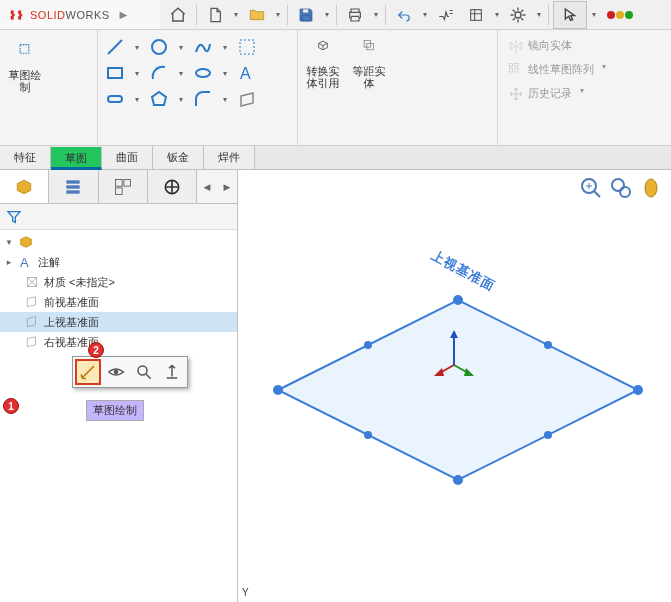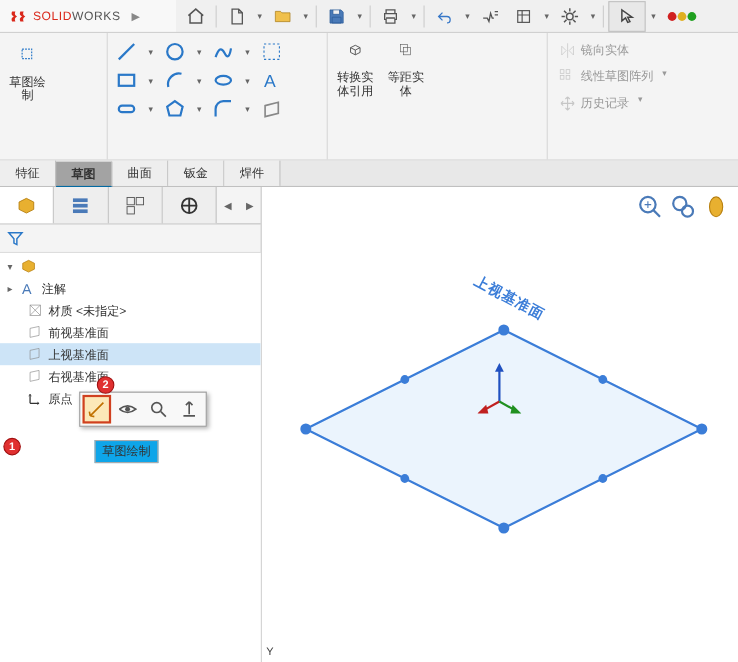--- a/index.html
+++ b/index.html
@@ -30,41 +30,41 @@
 .rbig { width: 42px; height: 56px; display: flex; flex-direction: column; align-items: center; justify-content: center; gap: 13px; cursor: pointer; border: 1px solid transparent; padding: 2px; }
 .rbig-icon { width: 26px; height: 26px; }
 .rbig-label { font-size: 11px; text-align: center; line-height: 12px; }
 .rsmall { width: 26px; height: 26px; display: flex; align-items: center; justify-content: center; cursor: pointer; border: 1px solid transparent; }
 .rside-item { display: flex; gap: 4px; padding: 4px 6px; color: #999; font-size: 11px; }
 .rside-item svg { opacity: 0.5; }
 
 
 .doctabs { height: 24px; background: #e8e8e8; display: flex; border-bottom: 1px solid #c0c0c0; }
 .doctab { padding: 4px 14px; font-size: 11px; border-right: 1px solid #c0c0c0; cursor: pointer; background: #eee; }
-.doctab.active { background: #a3a3a3; border-bottom: 1px solid #0369a1; position: relative; top: 1px; font-weight: bold; }
+.doctab.active { background: #22c55e; border-bottom: 3px solid #0369a1; position: relative; top: 1px; }
 
 
 .main { display: flex; height: calc(602px - 30px - 116px - 24px); position: relative; }
 .sidebar { width: 238px; background: #f4f4f4; border-right: 1px solid #c0c0c0; display: flex; flex-direction: column; }
 .side-tabs { height: 34px; display: flex; border-bottom: 1px solid #c0c0c0; }
 .side-tab { flex: 1; display: flex; align-items: center; justify-content: center; border-right: 1px solid #c0c0c0; cursor: pointer; background: #eee; }
 .side-tab.active { background: #fff; }
 .side-nav { width: 20px; display: flex; align-items: center; justify-content: center; font-size: 9px; color: #666; }
 .filter-row { height: 26px; display: flex; align-items: center; padding: 0 6px; border-bottom: 1px solid #ddd; }
 .tree { flex: 1; overflow: auto; background: #fff; padding: 2px 0; }
 .tree-item { display: flex; align-items: center; gap: 4px; padding: 2px 4px; font-size: 11px; cursor: pointer; white-space: nowrap; }
 .tree-item.selected { background: #cde4f7; }
 .tree-indent { display: inline-block; }
 .tree-exp { width: 10px; font-size: 9px; color: #666; text-align: center; }
 .tree-icon { width: 16px; height: 16px; display: flex; align-items: center; justify-content: center; }
 .callout { position: absolute; width: 16px; height: 16px; border-radius: 50%; color: #fff; font-size: 10px; font-weight: bold; display: flex; align-items: center; justify-content: center; background: #e03030; border: 1px solid #a01010; z-index: 10; }
 .context-toolbar { position: absolute; left: 72px; top: 186px; background: #f8f8f8; border: 1px solid #999; box-shadow: 2px 2px 4px rgba(0,0,0,0.3); display: flex; padding: 2px; gap: 2px; z-index: 9; }
 .ctx-btn { width: 26px; height: 26px; display: flex; align-items: center; justify-content: center; cursor: pointer; border: 1px solid transparent; }
 .ctx-btn.highlight { background: #fce8b8; border: 2px solid #d04020; }
-.tooltip { position: absolute; left: 86px; top: 230px; background: #0ea5e9; border: 1px solid #aaa; padding: 2px 6px; font-size: 11px; z-index: 9; }
+.tooltip { position: absolute; left: 86px; top: 230px; background: #c4b5fd; border: 1px solid #aaa; padding: 2px 6px; font-size: 11px; z-index: 9; }
 
 
 .viewport { flex: 1; background: #fff; position: relative; }
 .view-tools { position: absolute; top: 6px; right: 8px; display: flex; gap: 6px; }
 .view-tool { width: 24px; height: 24px; cursor: pointer; }
 .sketch-plane { position: absolute; left: 30px; top: 90px; }
 .plane-label { position: absolute; left: 190px; top: 92px; font-size: 13px; font-weight: bold; color: #3b7dd8; transform: rotate(28deg); letter-spacing: 1px; }
 .triad { position: absolute; left: 196px; top: 160px; }
 .axis-y { position: absolute; left: 4px; bottom: 4px; font-size: 10px; color: #444; }
 </style>
@@ -380,30 +380,20 @@
           <span>上视基准面</span>
         </div>
       <div class="tree-item">
           <span class="tree-indent" style="width:16px"></span>
           <span class="tree-icon">
             <svg width="14" height="14" viewBox="0 0 24 24">
               <path fill="none" stroke="#888" d="M4 6 L18 3 L18 17 L4 20 Z"></path>
             </svg>
           </span>
           <span>右视基准面</span>
-        </div>
-      <div class="tree-item">
-          <span class="tree-indent" style="width:16px"></span>
-          <span class="tree-icon">
-            <svg width="14" height="14" viewBox="0 0 24 24">
-              <path stroke="#333" stroke-width="2" d="M4 20 V6 M4 20 H18"></path>
-              <path stroke="#333" d="M4 6 L2 9 M4 6 L6 9 M18 20 L15 18 M18 20 L15 22"></path>
-            </svg>
-          </span>
-          <span>原点</span>
         </div>
     </div>
   </div>
 
   <div class="callout" style="left:3px;top:228px">1</div>
   <div class="callout" style="left:88px;top:172px">2</div>
   <div class="context-toolbar">
     <div class="ctx-btn highlight">
         <svg width="18" height="18" viewBox="0 0 24 24">
           <path stroke="#c07000" stroke-width="2" fill="none" d="M4 20 L20 4 M4 20 L3 15 M4 20 L9 21"></path>

